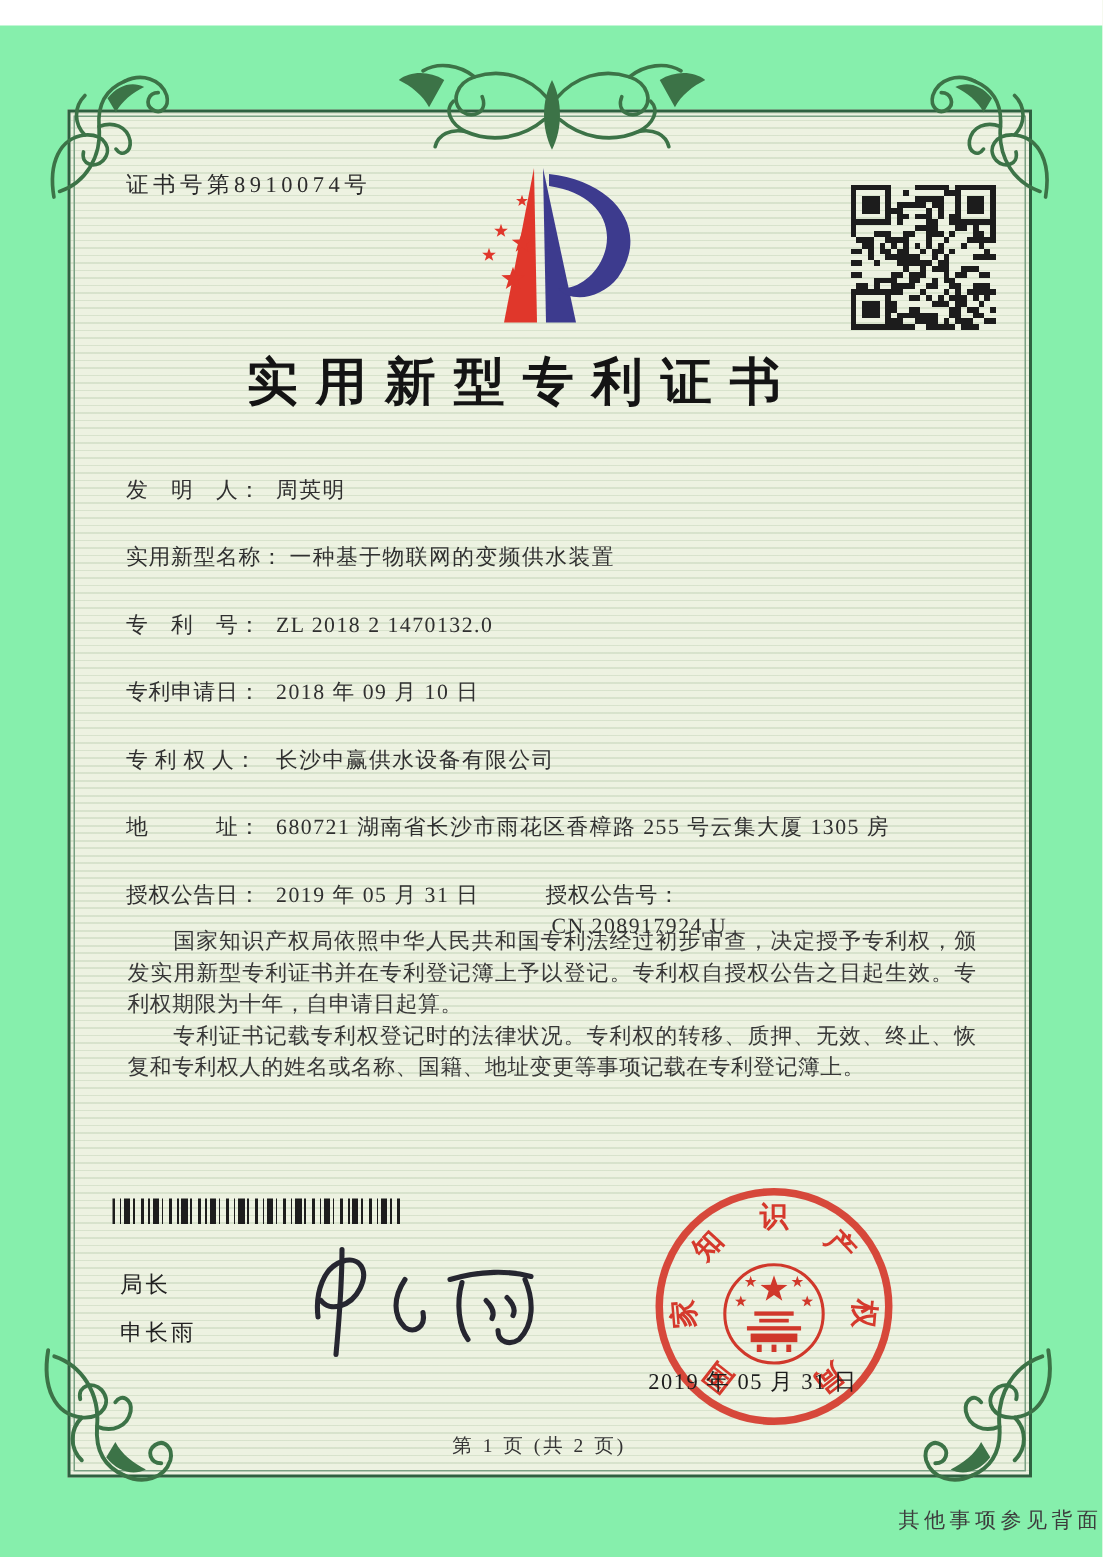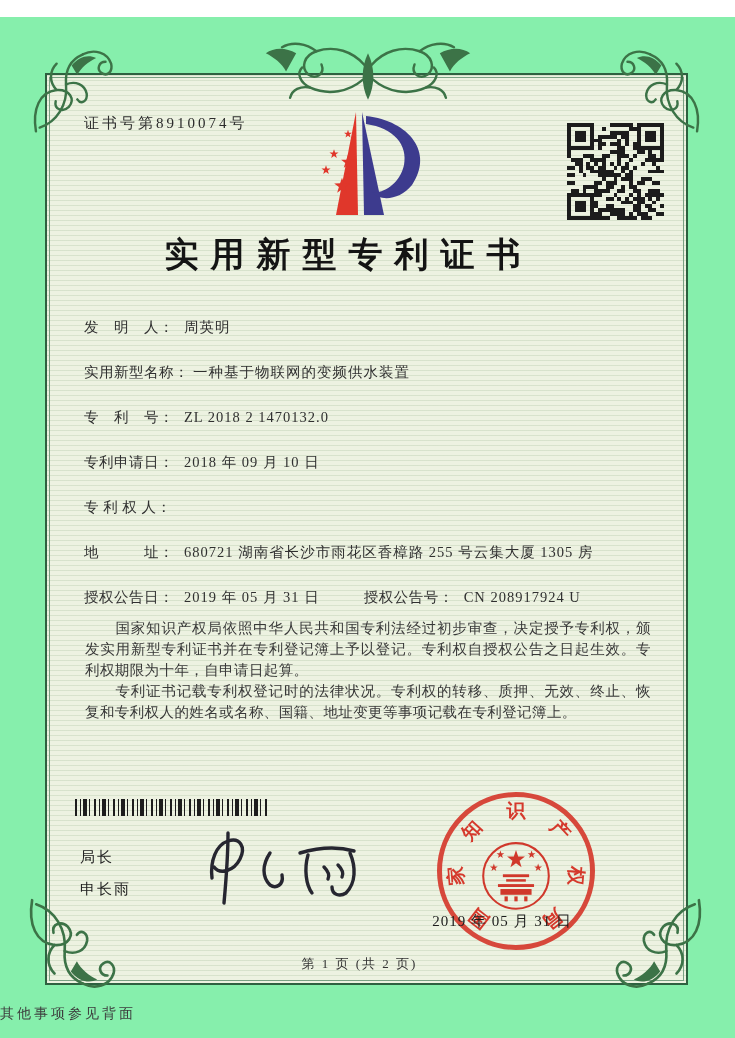--- a/index.html
+++ b/index.html
@@ -39,21 +39,21 @@
   .title{
     position:absolute;left:45px;width:595px;top:215px;text-align:center;
     font-size:34px;font-weight:700;letter-spacing:12px;text-indent:12px;color:#141414;
   }
 
   
   .fields{position:absolute;left:84px;top:300px;width:575px;font-size:14.5px;color:#303030;}
   .frow{display:flex;height:45px;align-items:flex-start;line-height:21px;}
   .flabel{flex:0 0 auto;min-width:96px;letter-spacing:0.5px;white-space:pre;}
   .fvalue{margin-left:4px;letter-spacing:1px;white-space:pre;}
-  .pair2{display:flex;margin-left:44px;}
+  .pair2{display:flex;margin-left:44px;flex-direction:column;}
 
   
   .paras{position:absolute;left:85px;top:601px;width:566px;}
   .paras p{margin:0;text-indent:2.1em;font-size:14.5px;line-height:21px;
     text-align:justify;color:#383838;letter-spacing:0.4px;}
 
   
   .barcode{
     position:absolute;left:75px;top:782px;width:194px;height:17px;
     background-image:repeating-linear-gradient(90deg,
@@ -70,21 +70,21 @@
   .seal-ring span{
     position:absolute;left:50%;top:50%;font-size:19px;font-weight:700;color:#d5392c;
     font-family:"Liberation Serif","DejaVu Serif",serif;transform-origin:center;
   }
   .emblem{position:absolute;left:50%;top:50%;width:82px;height:82px;transform:translate(-50%,-44%);}
   .seal-date{position:absolute;left:420px;top:895px;width:164px;text-align:center;
     font-size:15px;letter-spacing:1px;color:#1c1c1c;z-index:3;}
 
   .page-info{position:absolute;left:45px;width:629px;top:938px;text-align:center;
     font-size:13px;letter-spacing:2px;color:#333;}
-  .back-note{position:absolute;left:0;width:735px;top:988px;text-align:left;
+  .back-note{position:absolute;left:0;width:735px;top:988px;text-align:right;
     font-size:14px;letter-spacing:3px;color:#3d3d3d;}
 </style>
 </head>
 <body>
 
 <div class="page">
 
   <div class="frame"></div>
 
   <svg width="0" height="0" style="position:absolute">
@@ -487,20 +487,21 @@
     <div class="frow">
         <span class="flabel">专　利　号：</span>
         <span class="fvalue">ZL 2018 2 1470132.0</span>
       </div>
     <div class="frow">
         <span class="flabel">专利申请日：</span>
         <span class="fvalue">2018 年 09 月 10 日</span>
       </div>
     <div class="frow">
         <span class="flabel">专 利 权 人：</span>
+        <span class="fvalue">长沙中赢供水设备有限公司</span>
       </div>
     <div class="frow">
         <span class="flabel">地　　　址：</span>
         <span class="fvalue">680721 湖南省长沙市雨花区香樟路 255 号云集大厦 1305 房</span>
       </div>
     <div class="frow">
       <span class="flabel">授权公告日：</span>
         <span class="fvalue">2019 年 05 月 31 日</span>
       <span class="pair2">
           <span class="flabel">授权公告号：</span>

